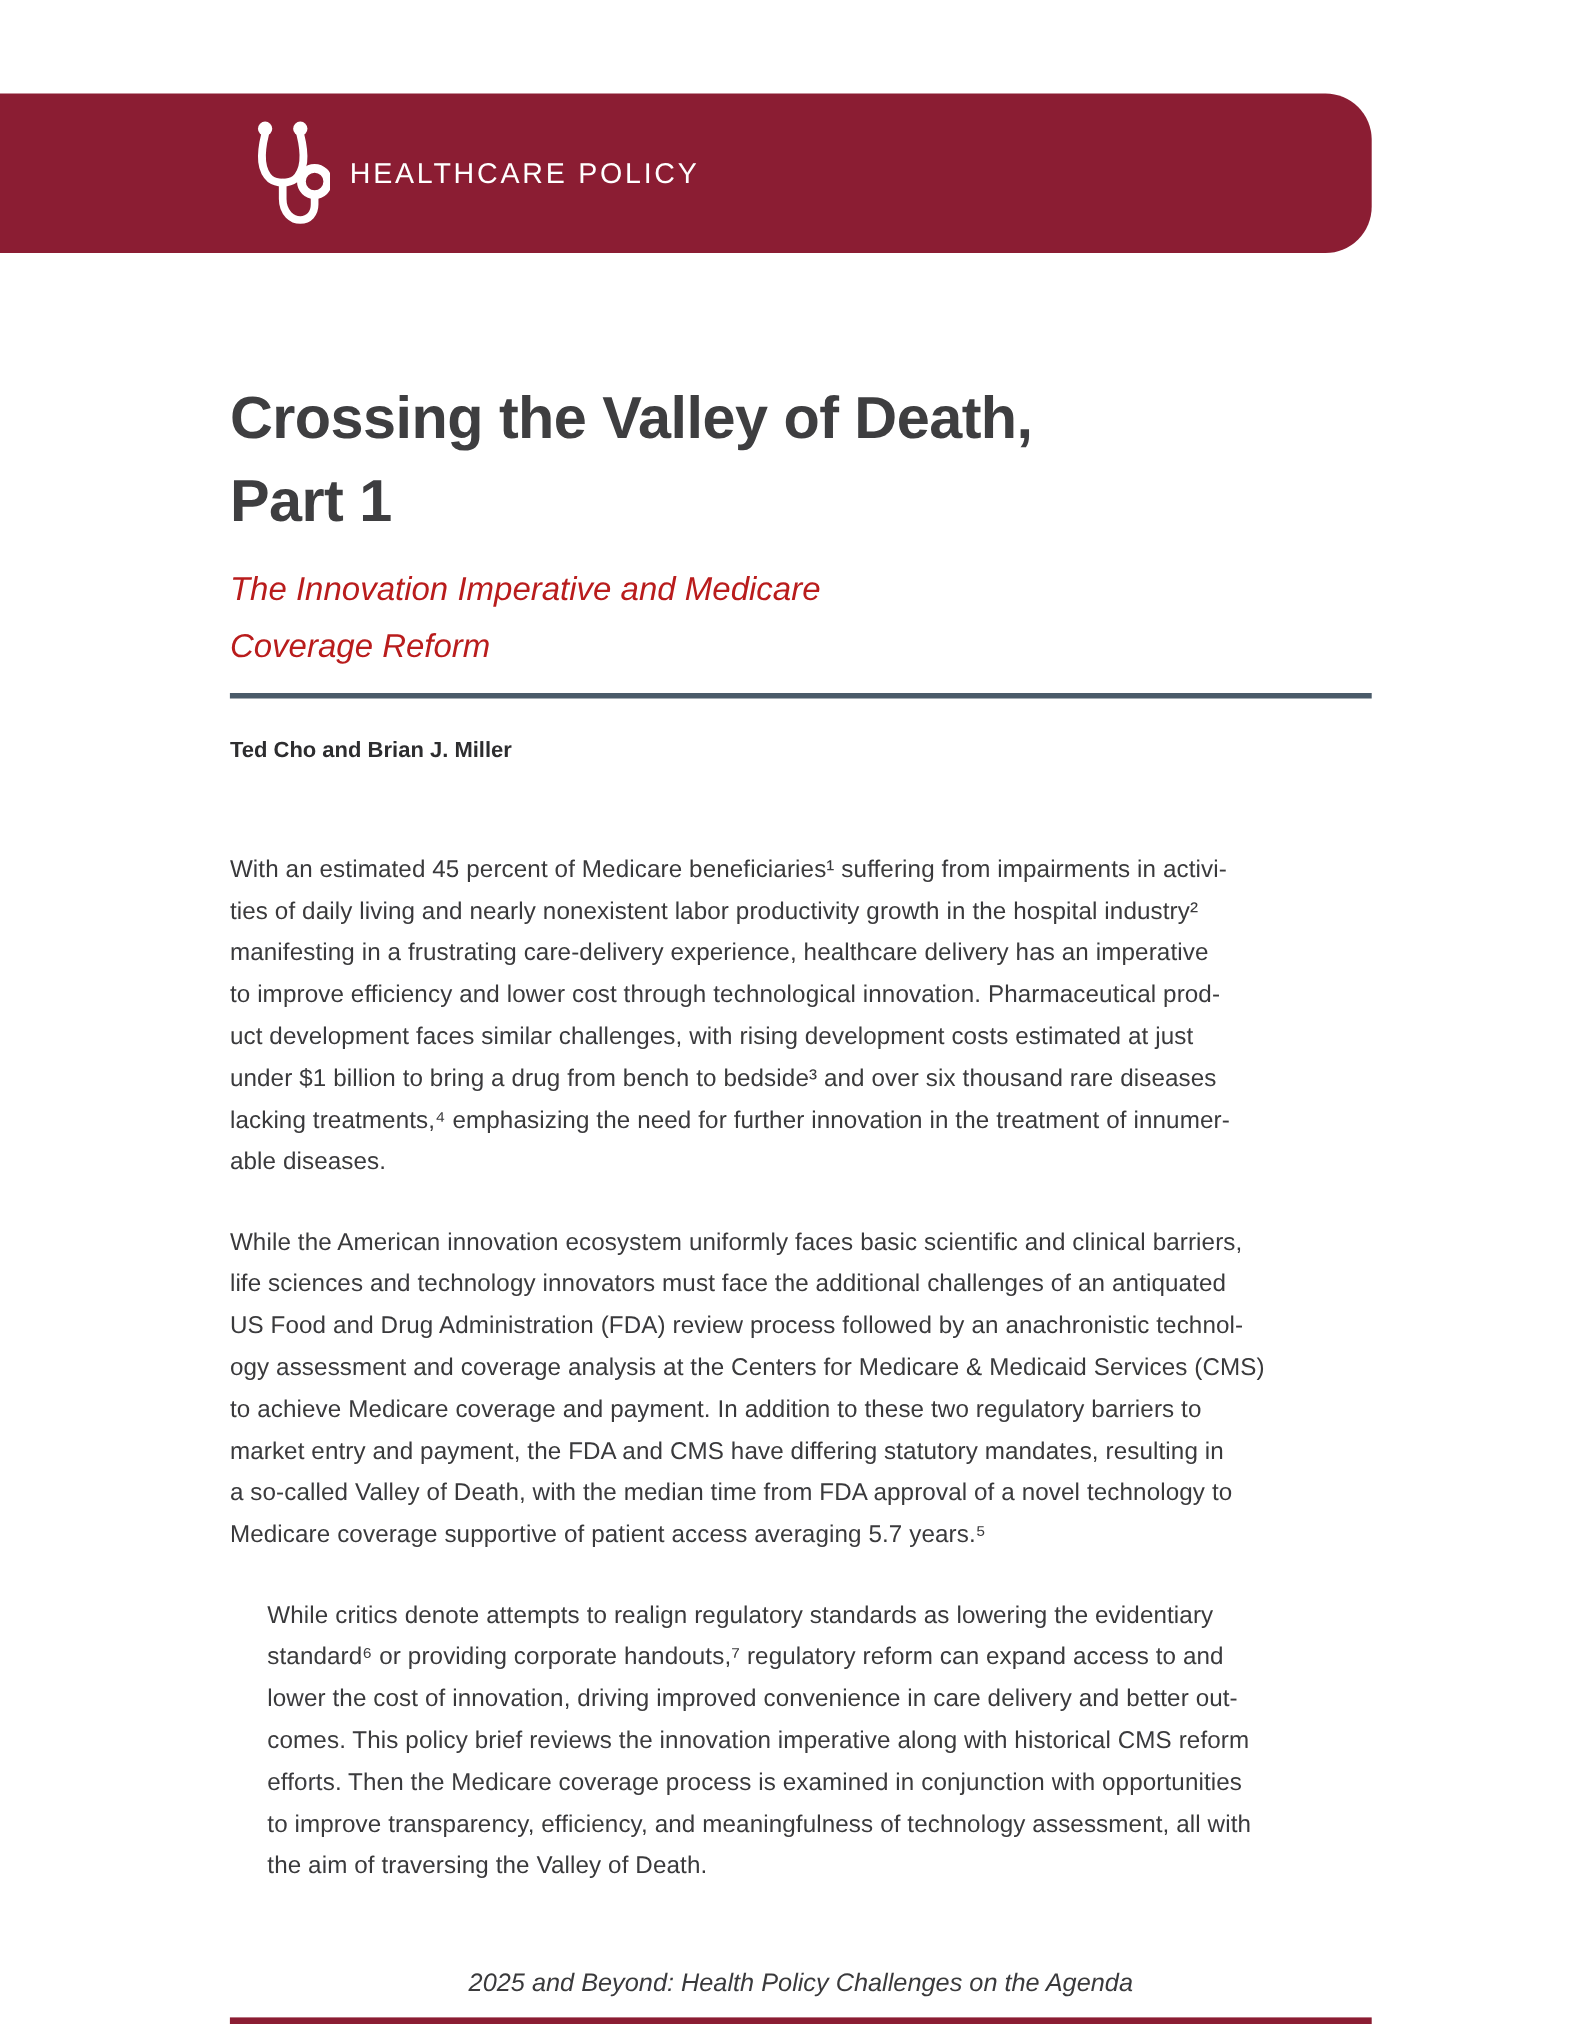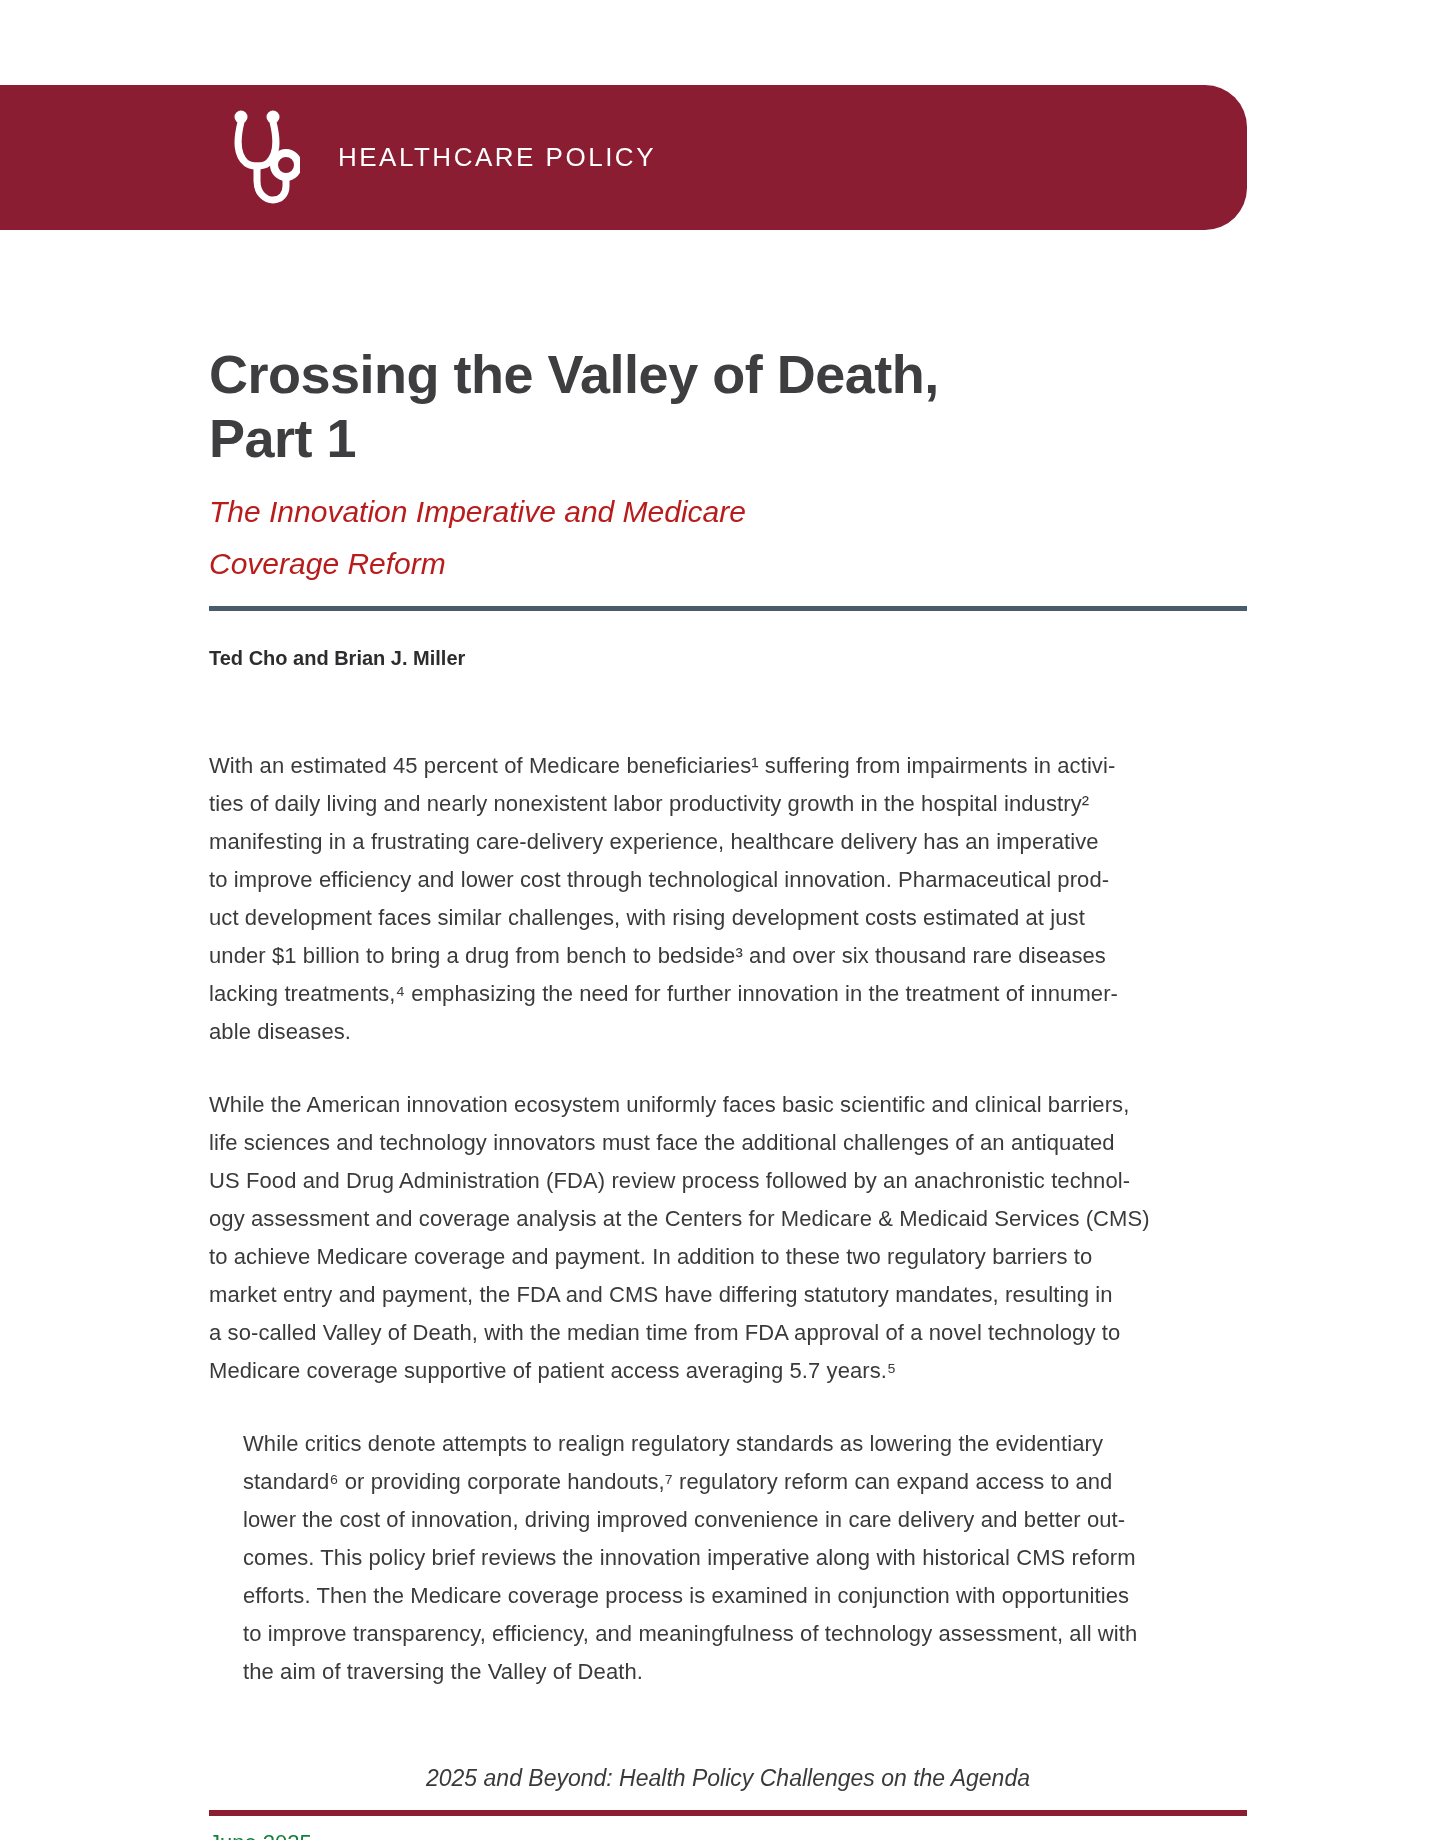--- a/index.html
+++ b/index.html
@@ -24,36 +24,36 @@
     align-items: center;
   }
   .banner-icon {
     display: inline-block;
     margin-left: 220px;
     width: 80px;
     height: 100px;
   }
   .banner-icon svg { width: 100%; height: 100%; display: block; }
   .banner-label {
-    margin-left: 38px;
+    margin-left: 18px;
     color: #ffffff;
     font-size: 26px;
     font-weight: 400;
     letter-spacing: 2.5px;
   }
   .content {
     position: absolute;
     left: 209px;
     top: 230px;
     width: 1038px;
   }
   .title {
     margin-top: 112px;
     font-size: 54px;
-    line-height: 64px;
+    line-height: 76px;
     font-weight: 700;
     letter-spacing: -0.5px;
     color: #3E3E40;
     white-space: pre-line;
   }
   .subtitle {
     margin-top: 16px;
     font-size: 30px;
     line-height: 52px;
     font-weight: 400;

